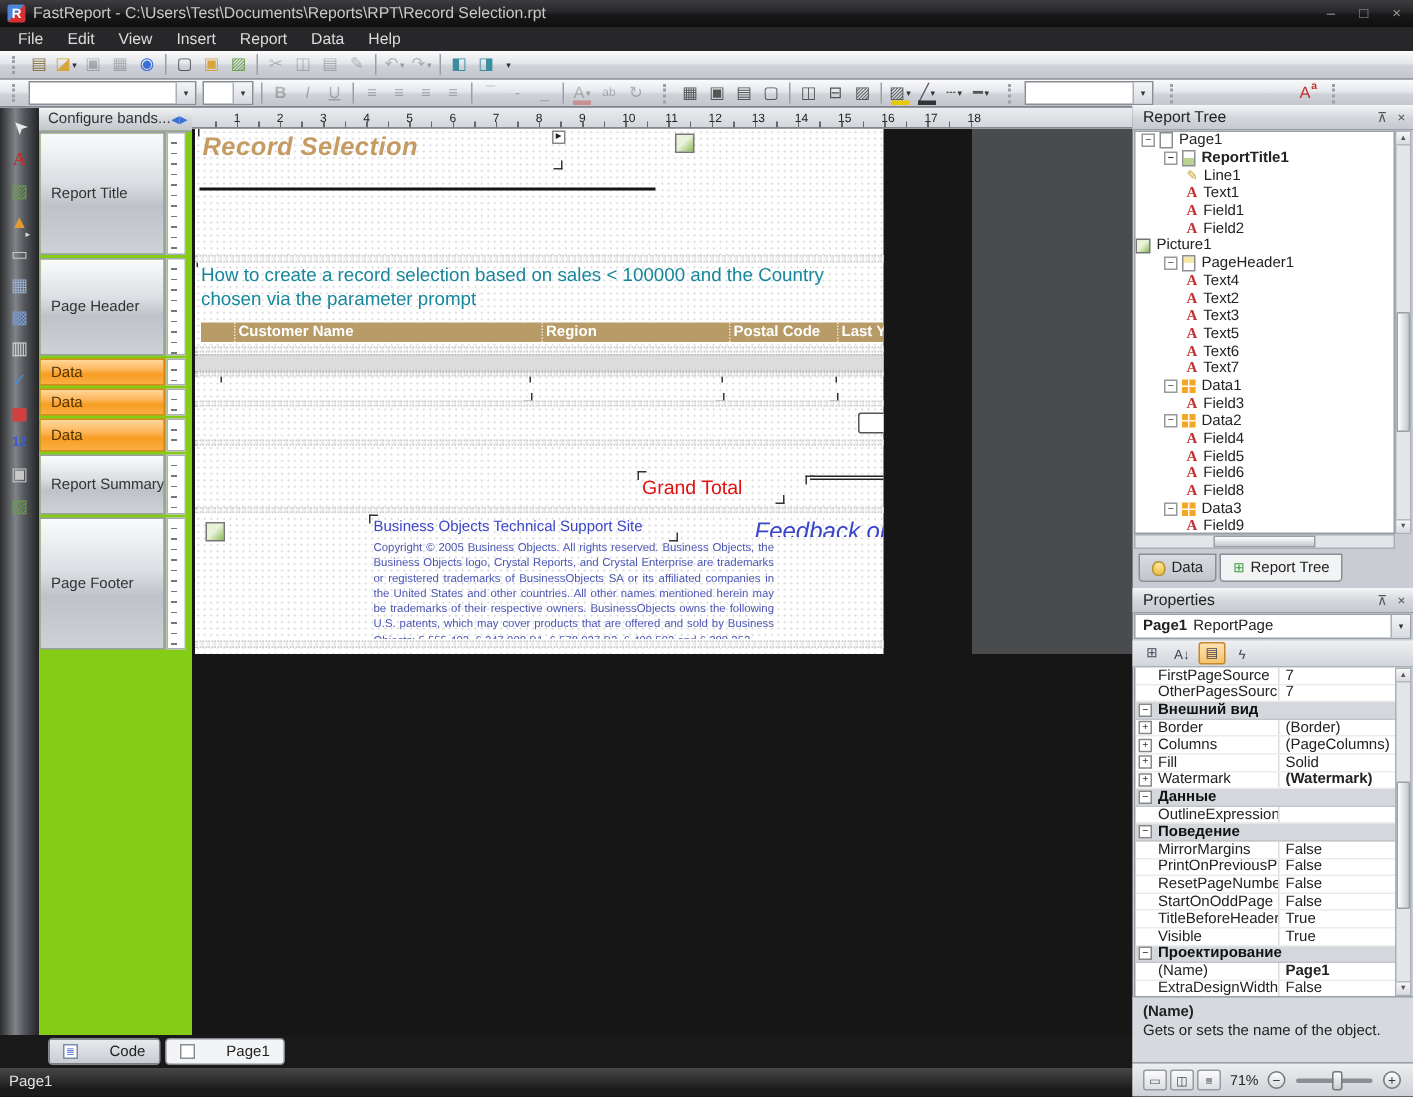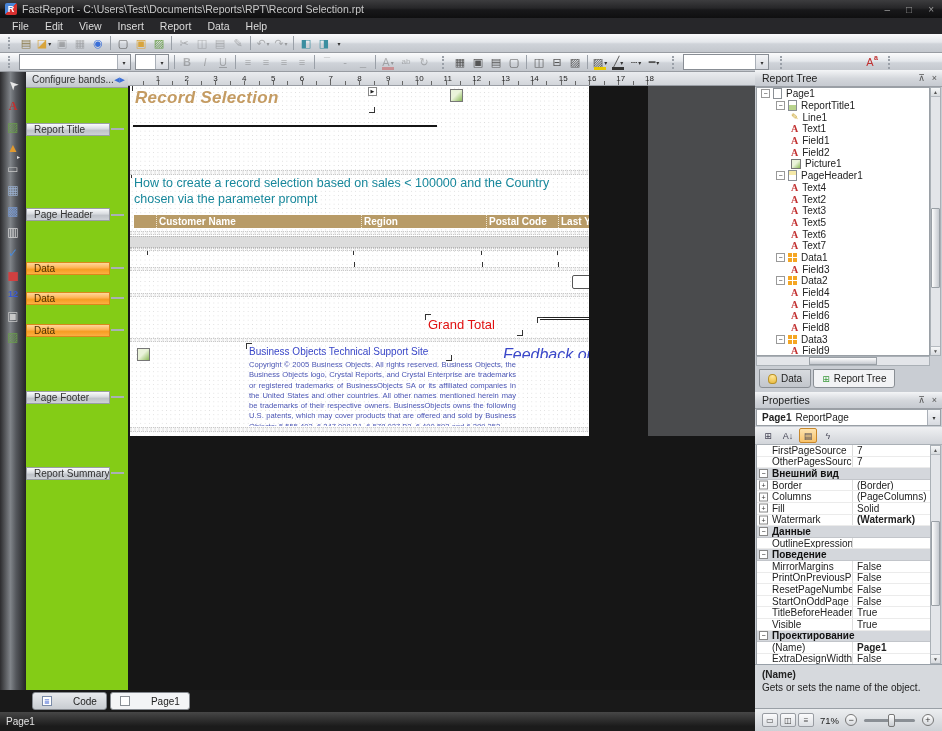--- a/index.html
+++ b/index.html
@@ -38,21 +38,21 @@
 .ltool{position:relative;width:20px;height:19px;display:flex;align-items:center;justify-content:center;border-radius:2px;flex:none;}
 .ltool .lg{font-size:12px;line-height:1;}
 .ltool.serif .lg{font-family:"Liberation Serif","DejaVu Serif",serif;font-weight:bold;}
 .ltool.txt .lg{font-size:9px;font-weight:bold;}
 .subarrow{position:absolute;bottom:-3px;right:3px;font-size:6px;color:#ddd;}
 
 
 #bandscol{left:26px;top:72px;width:102px;height:618px;background:#84cc16;}
 #bands-header{height:16px;background:linear-gradient(#f2f3f5,#d5d8dd 50%,#c3c7cd);border-bottom:1px solid #9a9ea5;display:flex;align-items:center;padding:0 3px 0 6px;font-size:10px;color:#333;white-space:nowrap;}
 #bands-nav{margin-left:auto;font-size:7px;color:#3a6fd8;letter-spacing:0;}
-.band-row{display:flex;margin-bottom:12px;align-items:center;}
+.band-row{display:flex;margin-bottom:2px;}
 .band-label{width:84px;border:1px solid #9a9ea5;background:linear-gradient(#fafbfc,#dcdfe3 40%,#bfc3c9 60%,#ced2d7);display:flex;align-items:center;padding-left:7px;font-size:10px;color:#333;white-space:nowrap;overflow:hidden;}
 .band-label.orange{background:linear-gradient(#ffd79a,#fdb65b 40%,#f79d22 60%,#fbaf43);border-color:#d8891a;color:#503200;}
 .vruler{width:13px;margin-left:1px;background-color:#fff;border:1px solid #aab0b6;background-image:repeating-linear-gradient(180deg,transparent 0 6px,#777 6px 7px);background-size:4px 100%;background-repeat:no-repeat;background-position:2px 0;}
 
 
 #ruler{left:128px;top:72px;width:627px;height:14px;background:linear-gradient(#eaecef,#d2d5da);border-bottom:1px solid #9a9ea5;overflow:hidden;font-size:8px;color:#222;}
 #ruler::after{content:"";position:absolute;left:2px;top:9px;height:4px;width:519px;background:repeating-linear-gradient(90deg,transparent 0 13.39px,#666 13.39px 14.39px);}
 .rnum{position:absolute;top:2px;}
 #canvas{left:128px;top:86px;width:627px;height:604px;background:#161616;}
 #canvas-side{position:absolute;left:520px;top:0;width:107px;height:350px;background:#4a4b4d;}
@@ -397,26 +397,26 @@
           <div class="vruler"></div>
         </div>
         <div class="band-row" style="height: 18px;">
           <div class="band-label orange">Data</div>
           <div class="vruler"></div>
         </div>
         <div class="band-row" style="height: 22px;">
           <div class="band-label orange">Data</div>
           <div class="vruler"></div>
         </div>
+        <div class="band-row" style="height: 40px;">
+          <div class="band-label">Report Summary</div>
+          <div class="vruler"></div>
+        </div>
         <div class="band-row" style="height: 88px;">
           <div class="band-label">Page Footer</div>
-          <div class="vruler"></div>
-        </div>
-        <div class="band-row" style="height: 40px;">
-          <div class="band-label">Report Summary</div>
           <div class="vruler"></div>
         </div>
       </div>
   </div>
 
   <div id="ruler" class="abs">
       <div class="rnum" style="left: 27.78px;">1</div>
       <div class="rnum" style="left: 56.56px;">2</div>
       <div class="rnum" style="left: 85.34px;">3</div>
       <div class="rnum" style="left: 114.12px;">4</div>
@@ -499,42 +499,42 @@
             <span>⊼</span>
             <span>×</span>
           </span>
       </div>
       <div id="tree">
           <div class="trow" style="padding-left: 4px;">
             <div class="exp">−</div>
             <div class="ticon i-page"></div>
             <div class="tlabel">Page1</div>
           </div>
-          <div class="trow" style="padding-left: 19px;">
+          <div class="trow" style="padding-left: 19px; font-weight: bold;">
             <div class="exp">−</div>
             <div class="ticon i-band"></div>
             <div class="tlabel">ReportTitle1</div>
           </div>
           <div class="trow" style="padding-left: 34px;">
             <div class="ticon i-line">✎</div>
             <div class="tlabel">Line1</div>
           </div>
           <div class="trow" style="padding-left: 34px;">
             <div class="ticon i-text">A</div>
             <div class="tlabel">Text1</div>
           </div>
           <div class="trow" style="padding-left: 34px;">
             <div class="ticon i-text">A</div>
             <div class="tlabel">Field1</div>
           </div>
           <div class="trow" style="padding-left: 34px;">
             <div class="ticon i-text">A</div>
             <div class="tlabel">Field2</div>
           </div>
-          <div class="trow" style="padding-left: 34px;">
+          <div class="trow" style="">
             <div class="ticon i-pic"></div>
             <div class="tlabel">Picture1</div>
           </div>
           <div class="trow" style="padding-left: 19px;">
             <div class="exp">−</div>
             <div class="ticon i-band y"></div>
             <div class="tlabel">PageHeader1</div>
           </div>
           <div class="trow" style="padding-left: 34px;">
             <div class="ticon i-text">A</div>

